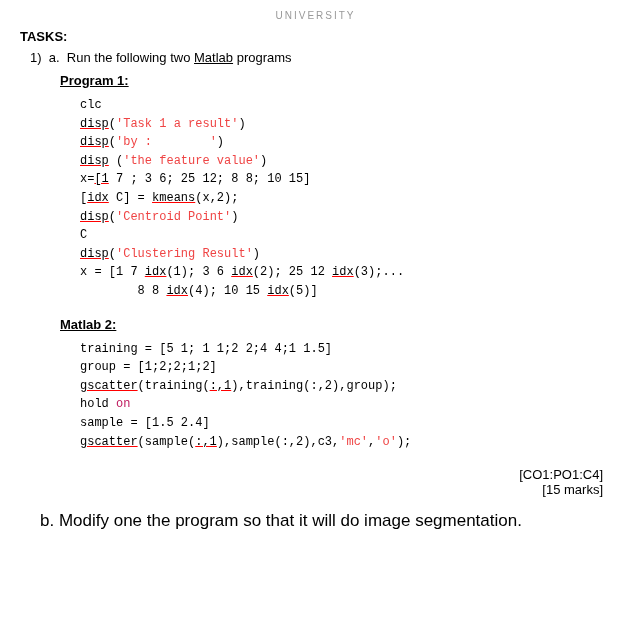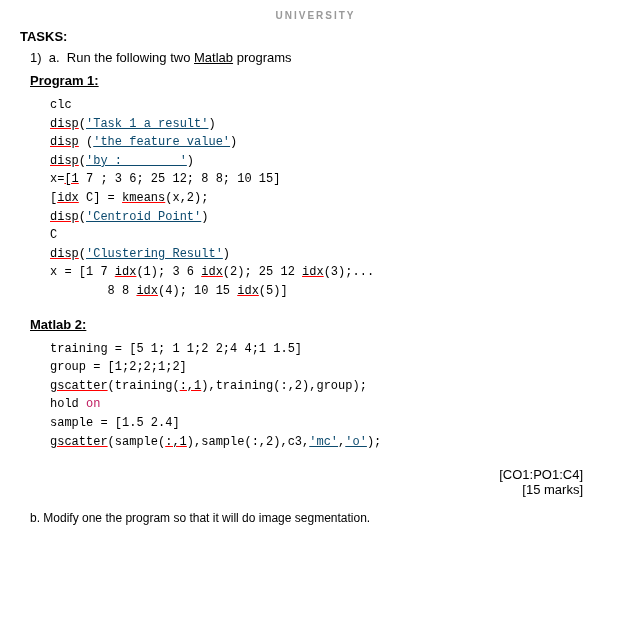--- a/index.html
+++ b/index.html
@@ -12,72 +12,72 @@
       min-height: 631px;
       padding: 10px 20px 20px 20px;
     }
     .university-header {
       text-align: center;
       font-size: 10px;
       letter-spacing: 2px;
       color: #999;
       margin-bottom: 8px;
       text-transform: uppercase;
-      font-weight: bold;
     }
     .tasks-label {
       font-weight: bold;
       font-size: 13px;
       margin-bottom: 6px;
     }
     .task-item {
       margin-left: 10px;
     }
     .task-header {
       font-size: 13px;
       margin-bottom: 8px;
     }
     .program-block {
+      margin-left: 30px;
       margin-bottom: 16px;
     }
     .program-title {
       font-weight: bold;
       text-decoration: underline;
       font-size: 13px;
       margin-bottom: 8px;
     }
     .code-block {
       font-family: 'Courier New', Courier, monospace;
       font-size: 12px;
       margin-left: 20px;
       line-height: 1.55;
     }
     .code-line {
       white-space: pre;
     }
     
     .ul-red { text-decoration: underline; text-decoration-color: red; }
     .ul-black { }
-    .str-purple { color: #0c4a6e; text-decoration: underline; }
+    .str-purple { color: #ef4444; }
 
     .description-block {
       margin-left: 30px;
       margin-top: 10px;
       font-size: 13px;
       line-height: 1.6;
     }
     .marks-block {
       text-align: right;
-      margin-right: 28px;
+      margin-right: 8px;
       font-size: 13px;
       margin-top: 4px;
     }
     .part-b {
-      margin-left: 10px;
-      font-size: 12px;
+      margin-left: 20px;
+      font-size: 17px;
       margin-top: 14px;
     }
     .hold-on { color: #be185d; }
   </style>
 </head>
 <body>
 
 <div class="university-header">UNIVERSITY</div>
 
 <div class="tasks-label">TASKS:</div>
@@ -85,22 +85,22 @@
 <div class="task-item">
   <div class="task-header">
     1)&nbsp;&nbsp;a.&nbsp;&nbsp;Run the following two <span style="text-decoration: underline;">Matlab</span> programs
   </div>
 
   <div class="program-block">
     <div class="program-title">Program 1:</div>
     <div class="code-block">
       <div class="code-line"><span class="ul-black">clc</span></div>
       <div class="code-line"><span class="ul-red">disp</span>(<span class="str-purple">'Task 1 a result'</span>)</div>
+      <div class="code-line"><span class="ul-red">disp</span>(<span class="str-purple">'by :        '</span>)</div>
       <div class="code-line"><span class="ul-red">disp</span> (<span class="str-purple">'the feature value'</span>)</div>
-      <div class="code-line"><span class="ul-red">disp</span>(<span class="str-purple">'by :        '</span>)</div>
       <div class="code-line">x=<span class="ul-red">[1</span> 7 ; 3 6; 25 12; 8 8; 10 15]</div>
       <div class="code-line">[<span class="ul-red">idx</span> C] = <span class="ul-red">kmeans</span>(x,2);</div>
       <div class="code-line"><span class="ul-red">disp</span>(<span class="str-purple">'Centroid Point'</span>)</div>
       <div class="code-line">C</div>
       <div class="code-line"><span class="ul-red">disp</span>(<span class="str-purple">'Clustering Result'</span>)</div>
       <div class="code-line">x = [1 7 <span class="ul-red">idx</span>(1); 3 6 <span class="ul-red">idx</span>(2); 25 12 <span class="ul-red">idx</span>(3);...</div>
       <div class="code-line">        8 8 <span class="ul-red">idx</span>(4); 10 15 <span class="ul-red">idx</span>(5)]</div>
     </div>
   </div>
 

